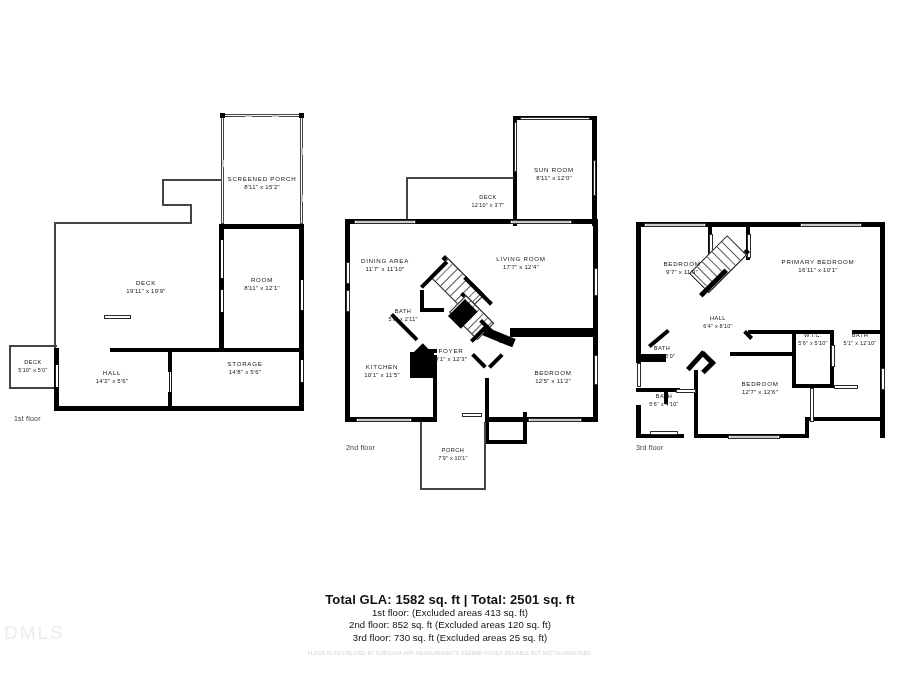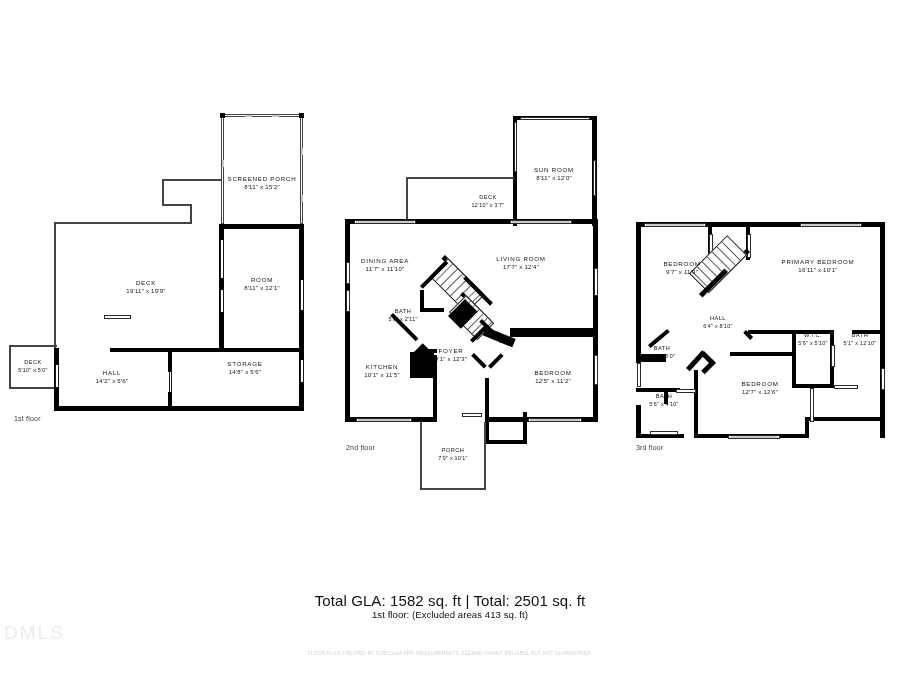--- a/index.html
+++ b/index.html
@@ -24,21 +24,21 @@
   .wthin{position:absolute;background:#ffffff;border:0.7px solid #444;box-sizing:border-box;}
   .winv{position:absolute;background:#ffffff;border-left:0.8px solid #1a1a1a;border-right:0.8px solid #1a1a1a;box-sizing:border-box;}
   .winm{position:absolute;background:#c9c9c9;}
   .dia{position:absolute;background:#000;transform-origin:0 0;}
   .stair{position:absolute;box-sizing:border-box;border:0.8px solid #1a1a1a;background:#fff;transform-origin:0 0;overflow:hidden;}
   .stair i{position:absolute;top:0;bottom:0;width:0;border-left:0.7px solid #555;}
   .op{position:absolute;background:#ffffff;}
 
   
   .summary{position:absolute;left:0;right:0;text-align:center;}
-  .sum-h{font-size:15px;font-weight:normal;color:#111;letter-spacing:.1px;}
+  .sum-h{font-size:13px;font-weight:bold;color:#111;letter-spacing:.1px;}
   .sum-l{font-size:9.6px;color:#111;letter-spacing:.05px;line-height:1.28;}
   .disclaimer{position:absolute;left:0;right:0;text-align:center;font-size:4.6px;color:#cfcfcf;letter-spacing:.35px;}
   .watermark{position:absolute;font-size:19px;color:#ececec;letter-spacing:2px;font-family:"Liberation Sans",sans-serif;}
 </style>
 </head>
 <body>
 
 <div class="plan" style="left:0;top:0;width:330px;height:440px;">
 
   <div class="wthin" style="left:221px;top:114px;width:3px;height:110px;"></div>
@@ -333,17 +333,19 @@
     <div class="nm">BEDROOM</div>
     <div class="dm">12'7" x 12'6"</div>
   </div>
 
   <div class="floor-label" style="left:16px;top:444px;">3rd floor</div>
 </div>
 
 <div class="summary" style="top:592px;">
   <div class="sum-h">Total GLA: 1582 sq. ft | Total: 2501 sq. ft</div>
   <div class="sum-l">1st floor: (Excluded areas 413 sq. ft)</div>
+  <div class="sum-l">2nd floor: 852 sq. ft (Excluded areas 120 sq. ft)</div>
+  <div class="sum-l">3rd floor: 730 sq. ft (Excluded areas 25 sq. ft)</div>
 </div>
 
 <div class="disclaimer" style="top:651px;">FLOOR PLAN CREATED BY CUBICASA APP. MEASUREMENTS DEEMED HIGHLY RELIABLE BUT NOT GUARANTEED.</div>
 
 <div class="watermark" style="left:4px;top:622px;">DMLS</div>
 
 </body></html>

